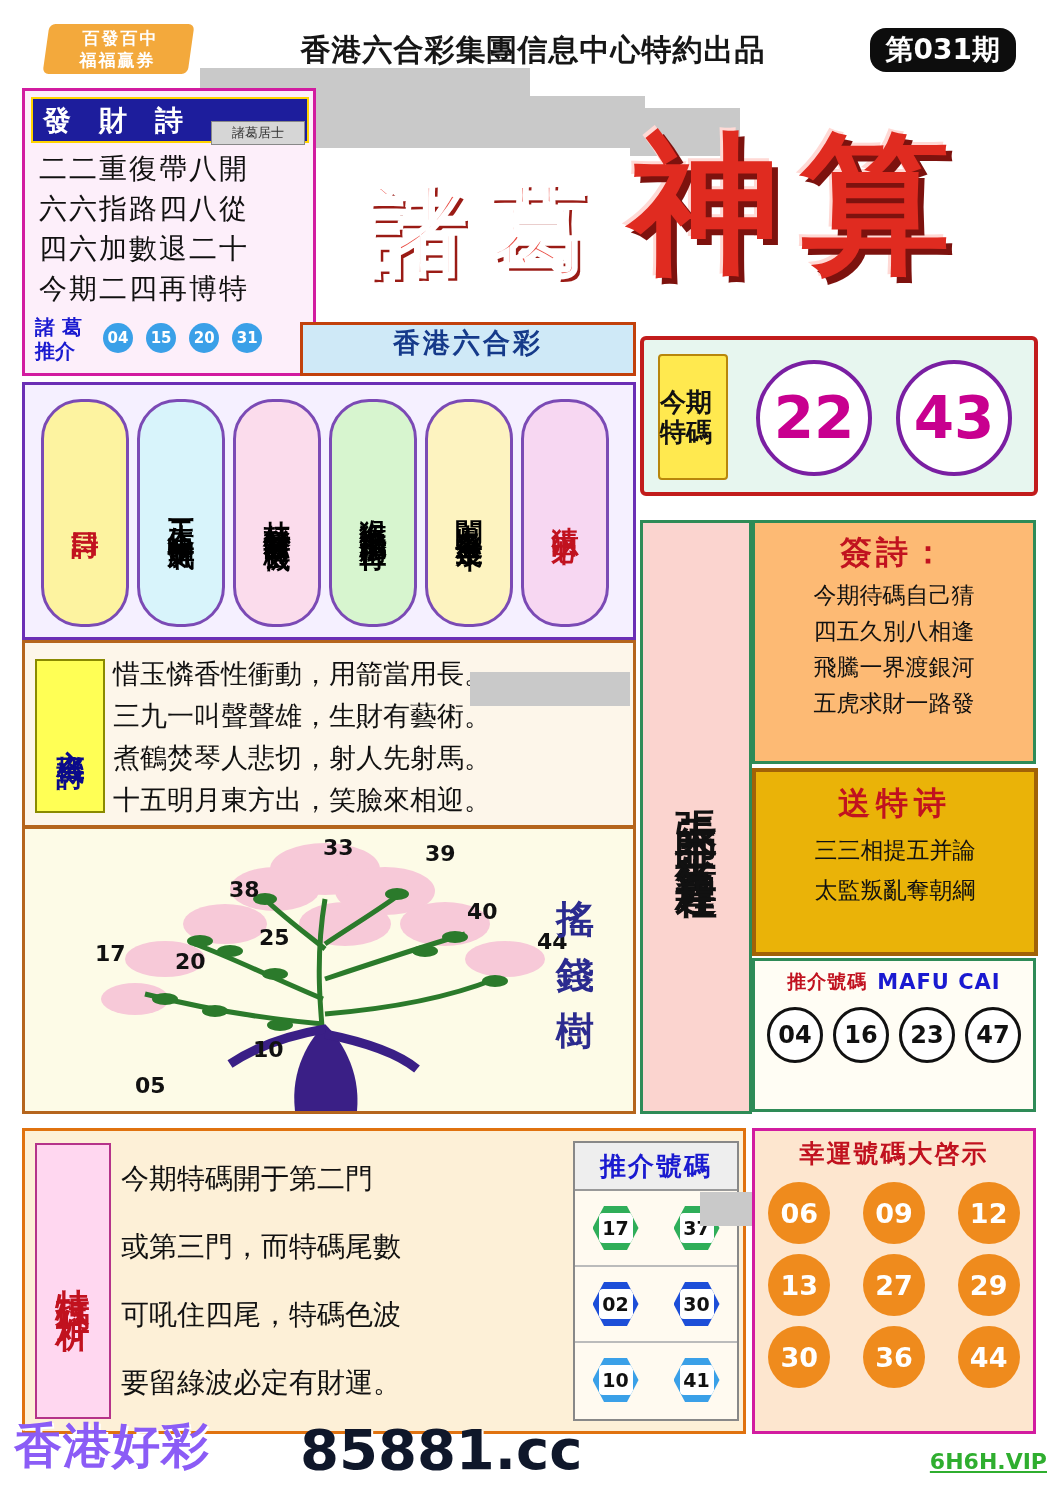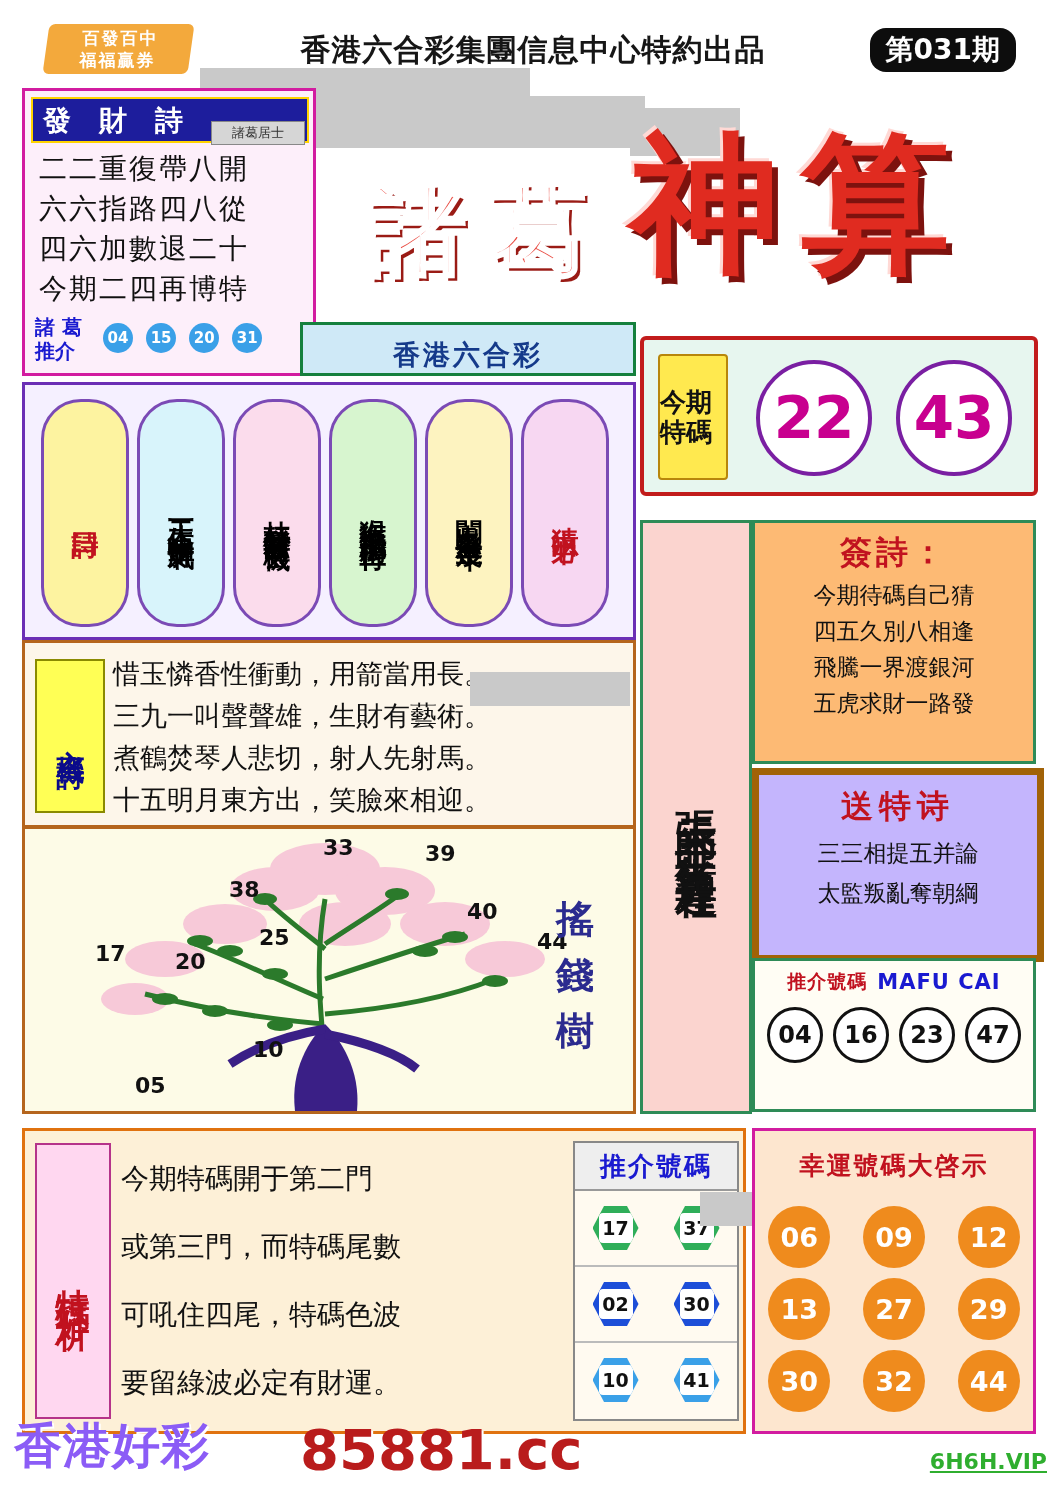--- a/index.html
+++ b/index.html
@@ -42,22 +42,22 @@
   .facai-foot .balls{position:absolute;left:68px;top:10px;}
 
   
   .bigtitle{position:absolute;left:330px;top:96px;width:700px;height:230px;}
   .bt-c{position:absolute;font-weight:bold;font-family:"DejaVu Serif","Liberation Serif",serif;}
   .bt-zhu{left:40px;top:72px;font-size:96px;color:#e8453c;-webkit-text-stroke:3px #ffffff;text-shadow:4px 4px 0 #9a1b15;}
   .bt-ge{left:160px;top:72px;font-size:96px;color:#e8453c;-webkit-text-stroke:3px #ffffff;text-shadow:4px 4px 0 #9a1b15;}
   .bt-shen{left:300px;top:10px;font-size:150px;color:#e02b20;text-shadow:6px 6px 0 #7d120e, -3px -3px 0 #ffd9d5;}
   .bt-suan{left:470px;top:10px;font-size:150px;color:#e02b20;text-shadow:6px 6px 0 #7d120e, -3px -3px 0 #ffd9d5;}
 
-  .hkmark{position:absolute;left:300px;top:322px;width:330px;height:48px;background:#cfe9f7;border:3px solid #15803d;
-          display:flex;align-items:flex-end;justify-content:center;}
+  .hkmark{position:absolute;left:300px;top:322px;width:330px;height:48px;background:#cfe9f7;border:3px solid #c2410c;
+          display:flex;align-items:flex-start;justify-content:center;}
   .hkmark span{font-size:27px;font-weight:bold;color:#153a8a;letter-spacing:3px;}
 
   
   .tema{position:absolute;left:640px;top:336px;width:390px;height:152px;background:#e7f6ef;border:4px solid #c21c1c;border-radius:6px;}
   .tema-lab{position:absolute;left:14px;top:14px;width:66px;height:122px;background:#ffe94f;border:2px solid #b8860b;border-radius:4px;
             display:flex;flex-direction:column;align-items:center;justify-content:center;}
   .tema-lab span{font-size:26px;font-weight:bold;color:#111;line-height:30px;}
   .tema-ball{position:absolute;top:20px;width:108px;height:108px;border-radius:50%;border:4px solid #7a1fa2;background:#fff;
              display:flex;align-items:center;justify-content:center;font-size:58px;font-weight:bold;color:#c8008f;}
   .tb1{left:112px;}
@@ -97,21 +97,21 @@
          display:flex;align-items:center;justify-content:center;}
   .zhang span{writing-mode:vertical-rl;font-size:42px;font-weight:bold;color:#111;letter-spacing:8px;
               font-family:"DejaVu Serif","Liberation Serif",serif;}
 
   
   .rcol{position:absolute;left:752px;top:520px;width:278px;height:588px;}
   .qianshi{position:absolute;left:0;top:0;width:278px;height:238px;background:#fdba74;border:3px solid #2e8b57;}
   .qianshi h3{margin:0;padding:8px 0 2px 0;text-align:center;font-size:32px;color:#c1121f;letter-spacing:4px;
               font-family:"DejaVu Serif","Liberation Serif",serif;}
   .qianshi div.l{text-align:center;font-size:23px;line-height:36px;color:#111;font-family:"DejaVu Serif","Liberation Serif",serif;}
-  .songte{position:absolute;left:0;top:248px;width:278px;height:180px;background:#c4b5fd;border:7px solid #a16207;}
+  .songte{position:absolute;left:0;top:248px;width:278px;height:180px;background:#eab308;border:4px solid #a16207;}
   .songte h3{margin:0;padding:10px 0 4px;text-align:center;font-size:32px;color:#c1121f;letter-spacing:6px;
              font-family:"DejaVu Serif","Liberation Serif",serif;}
   .songte div.l{text-align:center;font-size:23px;line-height:40px;color:#111;font-family:"DejaVu Serif","Liberation Serif",serif;}
   .tuijie{position:absolute;left:0;top:438px;width:278px;height:148px;background:#fffdf4;border:3px solid #2e8b57;}
   .tuijie .th{display:flex;align-items:center;justify-content:center;gap:10px;padding-top:8px;}
   .tuijie .th .cn{font-size:19px;font-weight:bold;color:#c1121f;letter-spacing:1px;}
   .tuijie .th .en{font-size:21px;font-weight:bold;color:#1a1ad0;letter-spacing:1px;}
   .tuijie .balls{display:flex;justify-content:center;gap:10px;margin-top:12px;}
   .ball-o{width:50px;height:50px;border-radius:50%;border:3px solid #111;background:#fff;color:#111;
           font-size:24px;font-weight:bold;display:flex;align-items:center;justify-content:center;}
@@ -131,30 +131,30 @@
   .hex{width:46px;height:44px;display:flex;align-items:center;justify-content:center;font-size:19px;font-weight:bold;
        color:#111;background:#fff;clip-path:polygon(25% 0,75% 0,100% 50%,75% 100%,25% 100%,0 50%);}
   .hex.g{background:#2fae5a;color:#fff;}
   .hex.r{background:#1d4ed8;color:#fff;}
   .hex.b{background:#3aa0e8;color:#fff;}
   .hex i{font-style:normal;background:#fff;color:#111;width:34px;height:30px;border-radius:4px;display:flex;
          align-items:center;justify-content:center;}
 
   
   .lucky{position:absolute;left:752px;top:1128px;width:278px;height:300px;background:#fde6cf;border:3px solid #d21ca0;}
-  .lucky h3{margin:12px;padding:6px 0;text-align:center;font-size:25px;font-weight:bold;color:#c1121f;letter-spacing:2px;
+  .lucky h3{margin:0;padding:6px 0;text-align:center;font-size:25px;font-weight:bold;color:#c1121f;letter-spacing:2px;
             font-family:"DejaVu Serif","Liberation Serif",serif;}
   .lucky .grid{display:grid;grid-template-columns:repeat(3,1fr);gap:10px 6px;padding:6px 0 0;}
   .ball-l{width:62px;height:62px;border-radius:50%;background:#ef8b1d;color:#fff;font-size:27px;font-weight:bold;
           display:flex;align-items:center;justify-content:center;margin:0 auto;}
 
   
   .footer-left{position:absolute;left:14px;bottom:18px;font-size:48px;font-weight:bold;color:#8b5cf6;
                text-shadow:2px 2px 0 #fff;letter-spacing:1px;font-family:"DejaVu Serif","Liberation Serif",serif;}
-  .footer-url{position:absolute;left:300px;bottom:14px;font-size:56px;font-weight:bold;color:#b91c1c;
+  .footer-url{position:absolute;left:300px;bottom:14px;font-size:56px;font-weight:bold;color:#0f172a;
               text-shadow:2px 2px 0 #fff;}
   .footer-right{position:absolute;right:16px;bottom:22px;font-size:22px;font-weight:bold;color:#2fae2f;text-decoration:underline;}
 </style>
 </head>
 <body>
 
 <div class="page">
 
   <div class="header">
     <div class="logo">
@@ -380,21 +380,21 @@
   <div class="lucky">
     <h3>幸運號碼大啓示</h3>
     <div class="grid">
       <div class="ball-l">06</div>
       <div class="ball-l">09</div>
       <div class="ball-l">12</div>
       <div class="ball-l">13</div>
       <div class="ball-l">27</div>
       <div class="ball-l">29</div>
       <div class="ball-l">30</div>
-      <div class="ball-l">32</div>
+      <div class="ball-l">36</div>
       <div class="ball-l">44</div>
     </div>
   </div>
 
   <div class="footer-left">香港好彩</div>
   <div class="footer-url">85881.cc</div>
   <div class="footer-right">6H6H.VIP</div>
 </div>
 
 </body></html>

